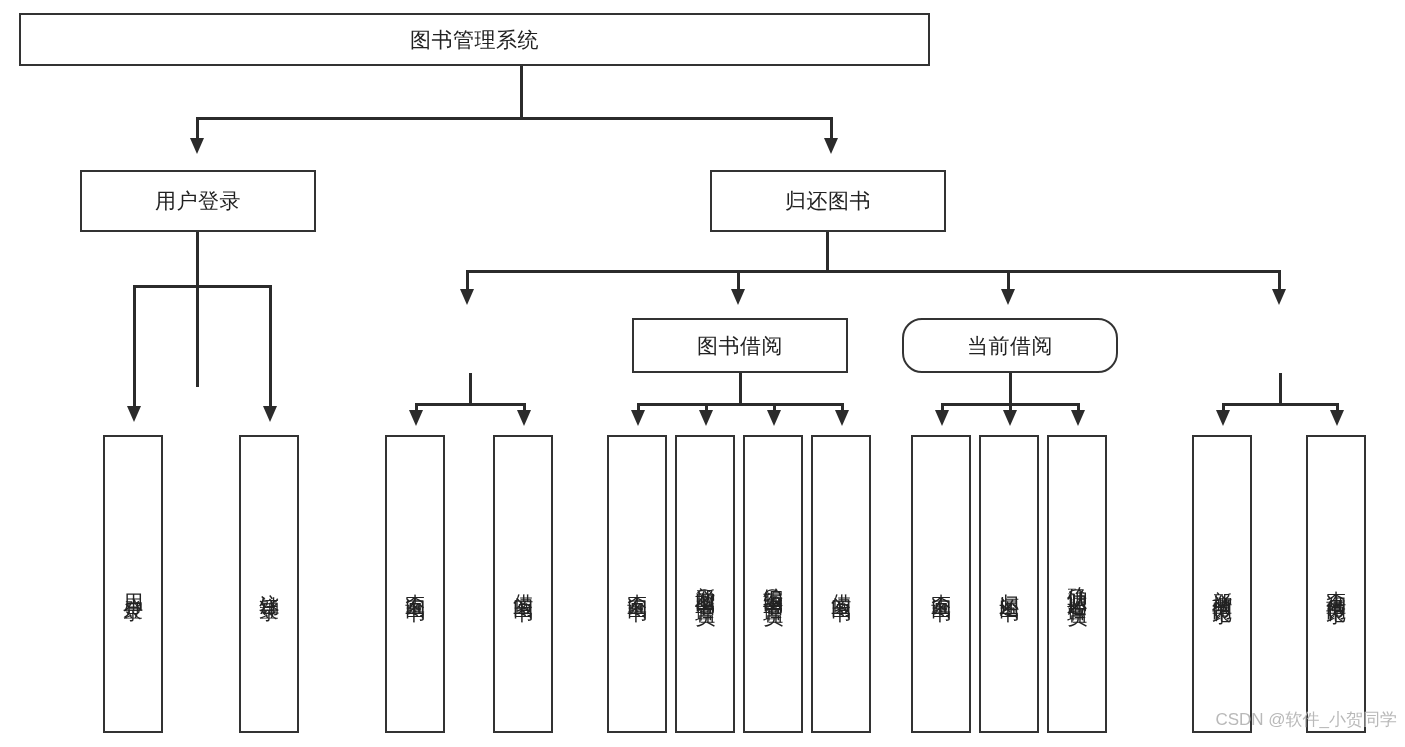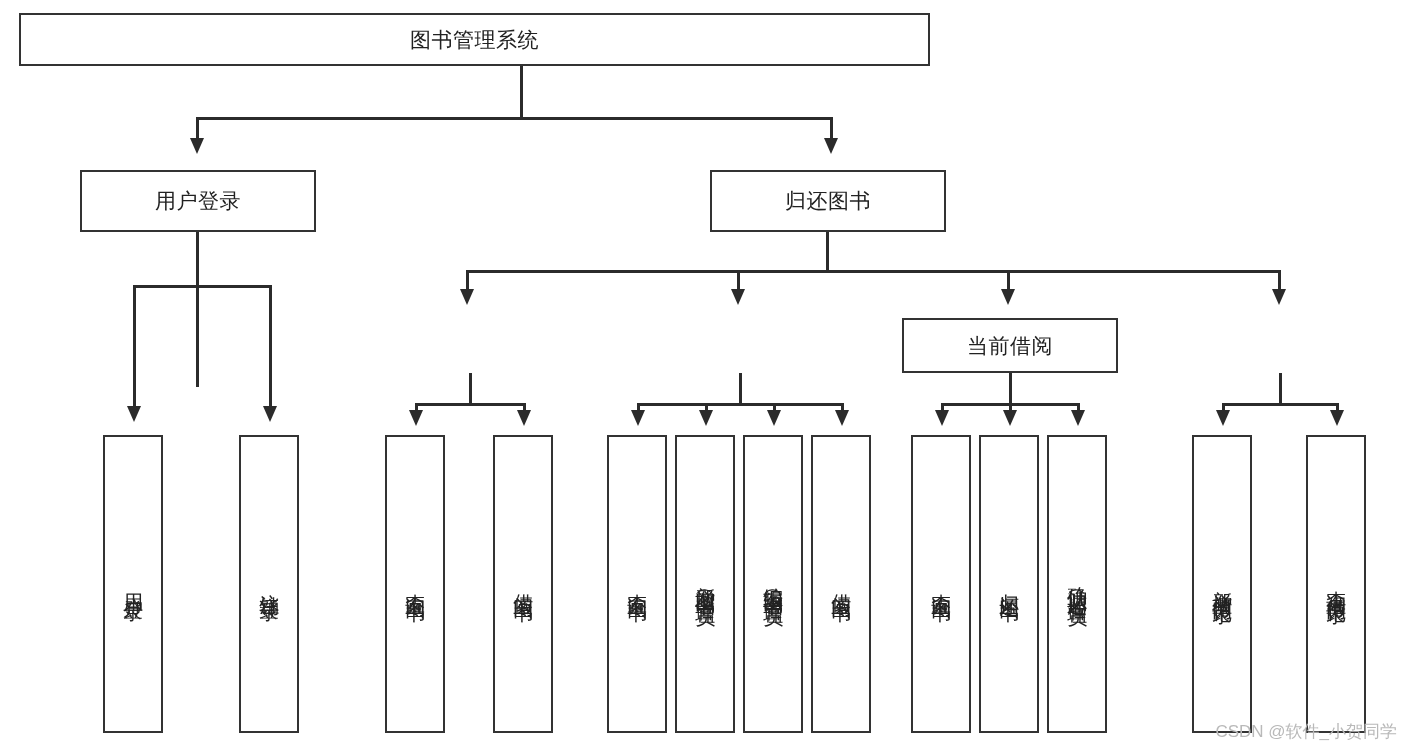--- a/index.html
+++ b/index.html
@@ -67,21 +67,21 @@
     width: 0;
     height: 0;
     border-left: 7px solid transparent;
     border-right: 7px solid transparent;
     border-top: 16px solid #2b2b2b;
   }
   
   #watermark {
     position: absolute;
     right: 8px;
-    bottom: 4px;
+    bottom: 16px;
     font-size: 17px;
     color: #b9b9b9;
     white-space: nowrap;
     font-family: "Liberation Sans", "DejaVu Sans", sans-serif;
   }
 </style>
 </head>
 <body>
 
 <div id="canvas">
@@ -117,22 +117,23 @@
   <div class="edge v" style="left:737px; top:270px; height:22px;"></div>
   <div class="arrow" style="left:731px; top:289px;"></div>
 
   <div class="edge v" style="left:1007px; top:270px; height:22px;"></div>
   <div class="arrow" style="left:1001px; top:289px;"></div>
 
   <div class="edge v" style="left:1278px; top:270px; height:22px;"></div>
   <div class="arrow" style="left:1272px; top:289px;"></div>
 
 
-
-  <div class="node horiz" style="left:902px; top:318px; width:216px; height:55px;">当前借阅</div>
+  <div class="node horiz" style="left:632px; top:318px; width:216px; height:55px;">图书借阅</div>
+
+  <div class="node horiz" style="left:902px; top:318px; width:216px; height:55px;border-radius:20px;">当前借阅</div>
 
 
   <div class="edge v" style="left:469px; top:373px; height:32px;"></div>
   <div class="edge h" style="left:415px; top:403px; width:110px; height:2.5px;"></div>
   <div class="edge v" style="left:415px; top:403px; height:10px;"></div>
   <div class="arrow" style="left:409px; top:410px;"></div>
   <div class="edge v" style="left:523px; top:403px; height:10px;"></div>
   <div class="arrow" style="left:517px; top:410px;"></div>
 
   <div class="edge v" style="left:739px; top:373px; height:32px;"></div>

